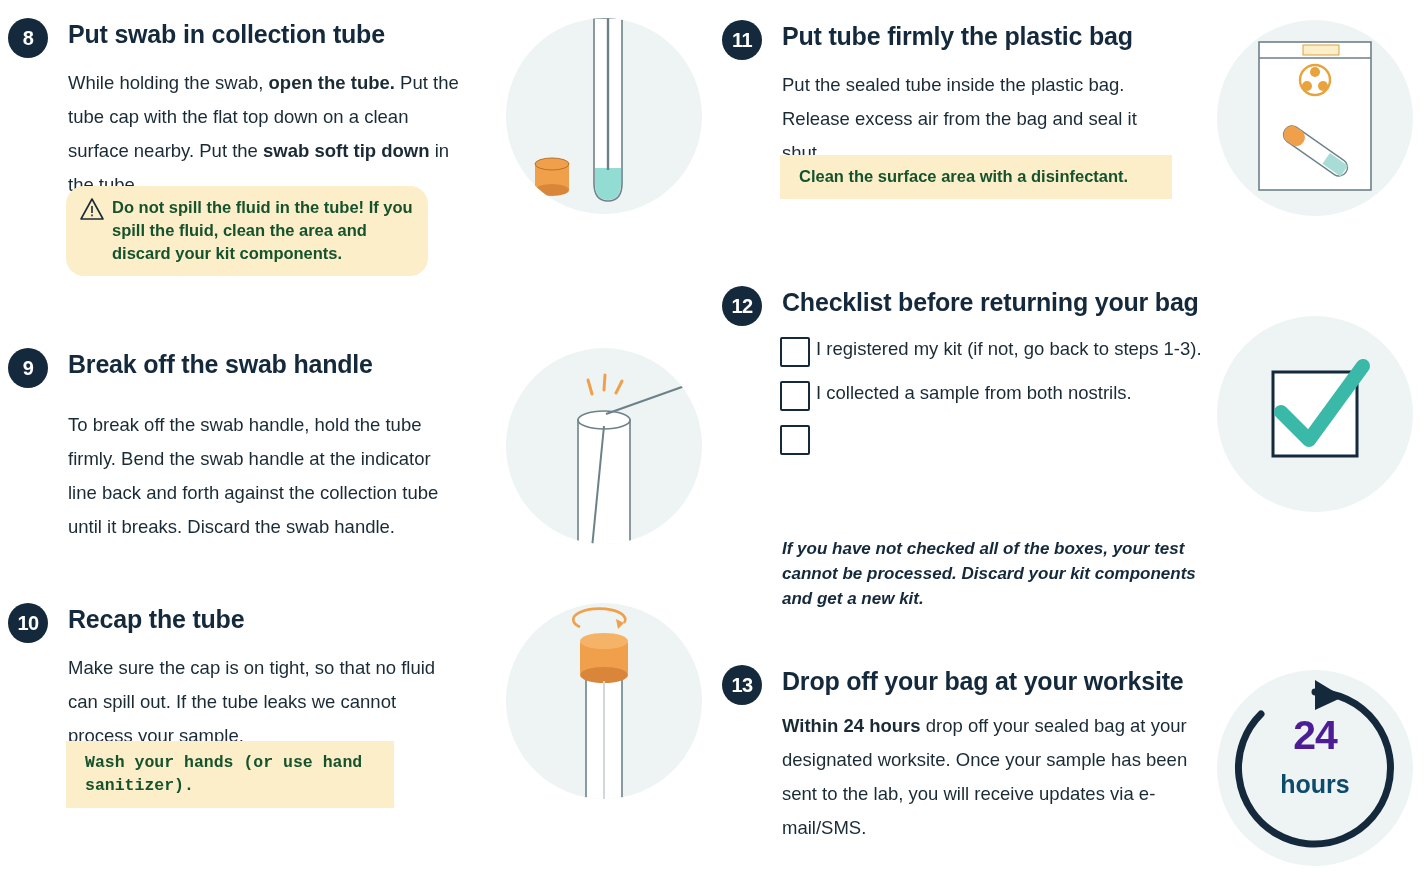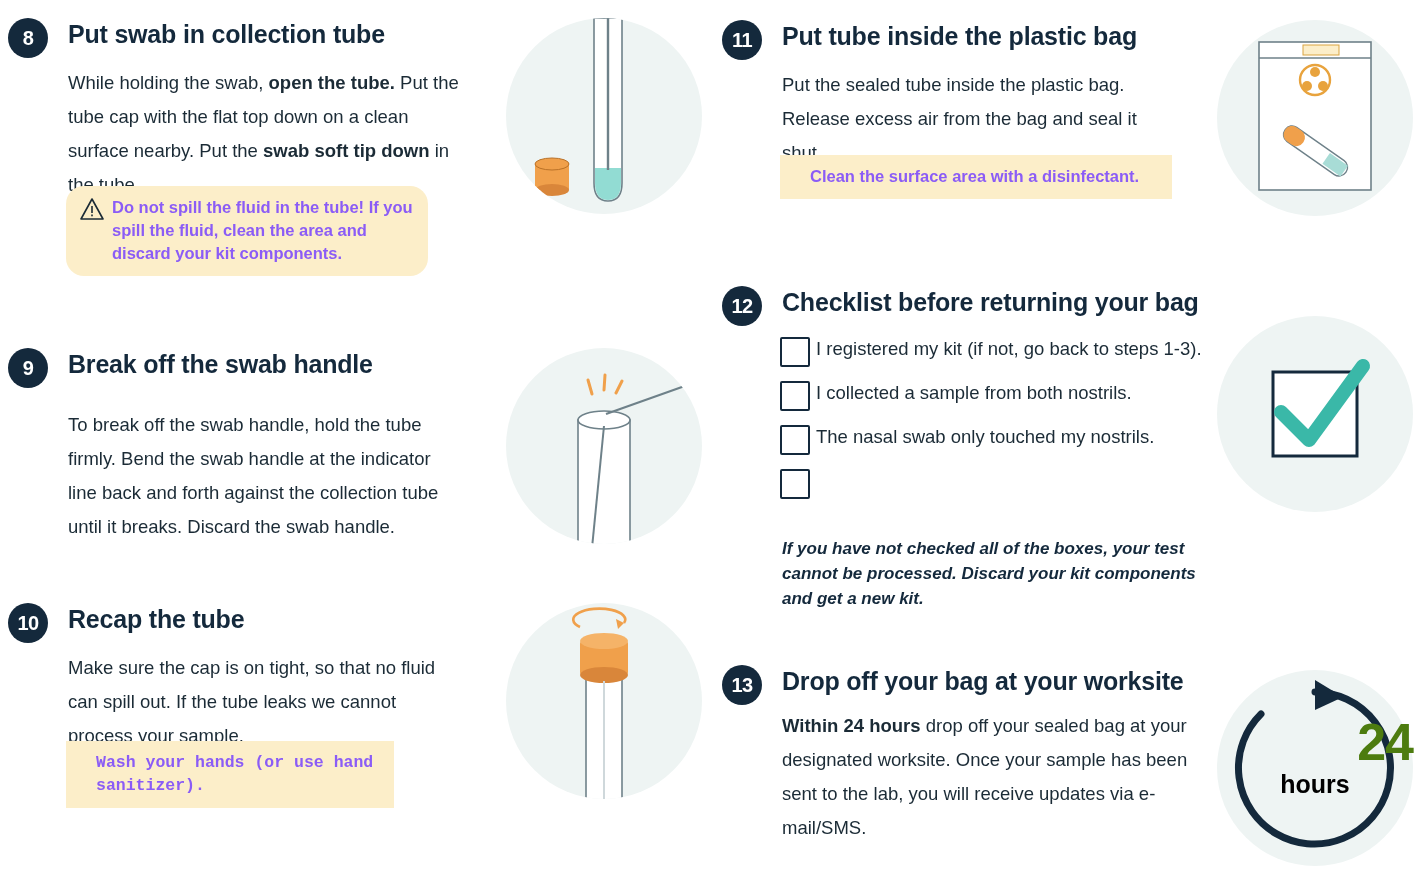--- a/index.html
+++ b/index.html
@@ -63,25 +63,25 @@
     left: 60px;
     font-size: 18.5px;
     line-height: 34px;
     color: #1b2b36;
   }
   .body-text b { font-weight: bold; }
   .note {
     position: absolute;
     left: 58px;
     background: #fceec9;
-    color: #8b5cf6;
+    color: #14532d;
     font-size: 16.5px;
     line-height: 23px;
     font-weight: 600;
-    padding: 10px 14px 11px 30px;
+    padding: 10px 14px 11px 19px;
     box-sizing: border-box;
   }
   .note.with-icon { padding-left: 46px; }
   .warn-icon {
     position: absolute;
     left: 14px;
     top: 12px;
     width: 24px;
     height: 22px;
   }
@@ -117,35 +117,35 @@
   .check-label {
     margin-left: 6px;
     font-size: 18.5px;
     line-height: 25px;
     color: #1b2b36;
     max-width: 400px;
   }
   .hours-num {
     position: absolute;
     width: 100%;
-    text-align: right;
+    text-align: center;
     top: 42px;
-    font-size: 52px;
-    font-weight: bold;
-    color: #4d7c0f;
+    font-size: 41px;
+    font-weight: bold;
+    color: #4c1d95;
     letter-spacing: -1px;
   }
   .hours-lbl {
     position: absolute;
     width: 100%;
     text-align: center;
     top: 100px;
     font-size: 25px;
     font-weight: bold;
-    color: #000000;
+    color: #0c4a6e;
   }
 </style>
 </head>
 <body>
 
 <div class="page">
 
   <div class="col col-left">
 
     <div class="step" style="top:18px;">
@@ -238,21 +238,21 @@
           </g>
         </svg>
       </div>
     </div>
   </div>
 
   <div class="col col-right">
 
     <div class="step" style="top:20px;">
       <div class="badge">11</div>
-      <div class="step-title">Put tube inside the plastic bag</div>
+      <div class="step-title">Put tube firmly the plastic bag</div>
       <div class="body-text" style="top:48px; width:380px;">Put the sealed tube inside the plastic bag. Release excess air from the bag and seal it shut.</div>
       <div class="note" style="top:135px; width:392px;">
         <span>Clean the surface area with a disinfectant.</span>
       </div>
 
       <div class="circle-art" style="left:495px; top:0px; width:196px; height:196px;">
         <svg width="196" height="196" viewBox="0 0 196 196">
           <defs>
             <clipPath id="c11">
                 <circle cx="98" cy="98" r="98"></circle>
@@ -286,24 +286,20 @@
         <div class="check-row">
           <div class="checkbox"></div>
           <div class="check-label">I registered my kit (if not, go back to steps 1-3).</div>
         </div>
         <div class="check-row">
           <div class="checkbox"></div>
           <div class="check-label">I collected a sample from both nostrils.</div>
         </div>
         <div class="check-row">
           <div class="checkbox"></div>
-          <div class="check-label">The nasal swab only touched my nostrils.</div>
-        </div>
-        <div class="check-row">
-          <div class="checkbox"></div>
         </div>
       </div>
 
       <div class="italic-note" style="top:250px; width:440px;">If you have not checked all of the boxes, your test cannot be processed. Discard your kit components and get a new kit.</div>
 
       <div class="circle-art" style="left:495px; top:30px; width:196px; height:196px;">
         <svg width="196" height="196" viewBox="0 0 196 196">
           <rect x="56" y="56" width="84" height="84" fill="#ffffff" stroke="#14293c" stroke-width="3"></rect>
           <path d="M64 96 L92 124 L146 50" fill="none" stroke="#3ab8a8" stroke-width="14" stroke-linecap="round" stroke-linejoin="round"></path>
         </svg>

